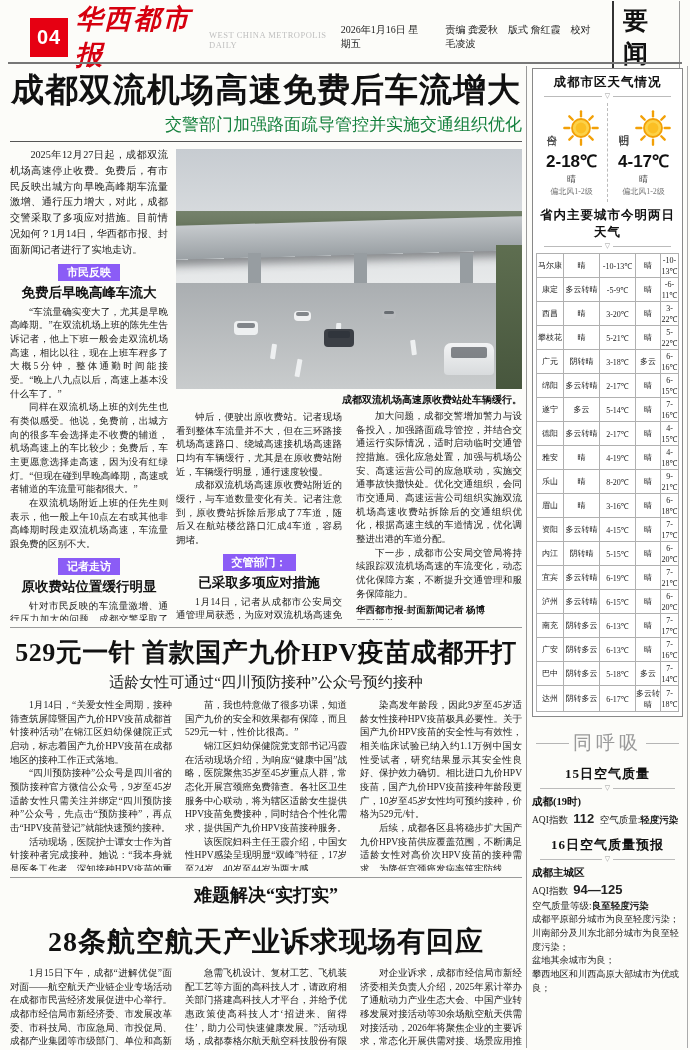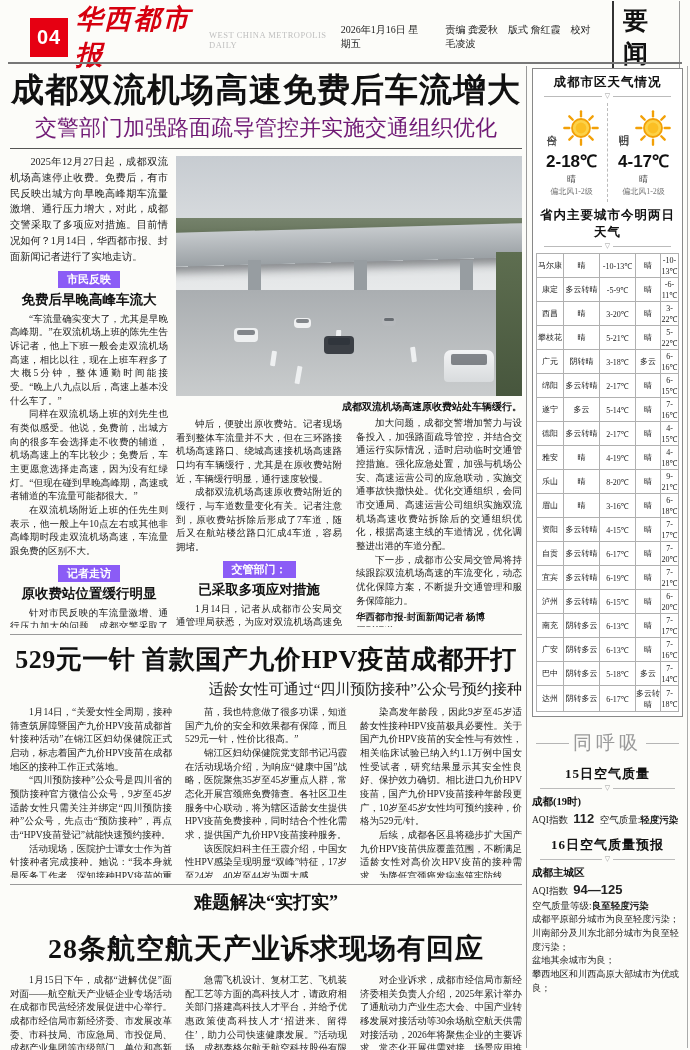--- a/index.html
+++ b/index.html
@@ -13,21 +13,21 @@
   .logo-en{color:#bfbfbf;font-size:8.5px;margin-left:5px;align-self:flex-end;margin-bottom:8px;letter-spacing:.5px;}
   .mast-right{margin-left:auto;display:flex;align-items:center;}
   .dateline{font-size:10px;color:#222;}
   .staffline{font-size:10px;color:#222;margin-left:20px;}
   .yaowen{font-size:25px;font-weight:bold;margin-left:12px;padding:3px 9px;
           border-left:2px solid #333;border-right:1px solid #999;letter-spacing:2px;}
   .mast-rule{position:absolute;left:8px;right:8px;top:62px;border-top:2px solid #777;}
   
   .main{position:absolute;left:10px;top:68px;width:512px;}
   .headline{font-size:33px;font-weight:bold;text-align:center;margin:4px 0 3px;letter-spacing:1px;line-height:1.15;}
-  .subheadline{font-size:22px;text-align:center;margin:0 0 5px;color:#701a75;}
+  .subheadline{font-size:17px;text-align:right;margin:0 0 5px;color:#15803d;}
   .lead-rule{border-top:1px solid #555;margin:0 0 5px;}
   .lead-body{position:relative;height:474px;overflow:hidden;}
   .lcol1{position:absolute;left:0;top:0;width:158px;height:474px;overflow:hidden;}
   .lcol2{position:absolute;left:166px;top:264px;width:166px;height:210px;overflow:hidden;}
   .lcol3{position:absolute;left:346px;top:263px;width:166px;height:210px;overflow:hidden;}
   .bodytext p{font-size:9.5px;line-height:1.44;text-align:justify;text-indent:2em;margin:0;color:#1a1a1a;}
   .intro{font-size:10.2px !important;line-height:1.55 !important;color:#222 !important;}
   .badge{display:block;width:fit-content;margin:6px auto 3px;background:#8b5cf6;color:#fff;
          font-family:"Liberation Sans",sans-serif;font-size:11px;font-weight:bold;padding:1px 9px;}
   .crosshead{font-size:13.5px;font-weight:bold;text-align:center;margin:2px 0 4px;}
@@ -54,21 +54,21 @@
   .c2{left:148px;bottom:42px;width:30px;height:18px;background:#3b3f45;}
   .c3{left:58px;bottom:54px;width:24px;height:14px;background:#eef0f1;}
   .c4{left:118px;bottom:68px;width:17px;height:10px;background:#f0f1f2;}
   .c5{left:206px;bottom:70px;width:14px;height:9px;background:#b7babd;}
   .bush{position:absolute;right:0;top:96px;bottom:0;width:26px;background:linear-gradient(#5e6e50,#47563d);}
   .photo-caption{position:absolute;left:166px;top:246px;width:346px;text-align:right;
                  font-size:10px;font-weight:bold;}
   
   .divider{border-top:1px solid #999;margin:6px 0 2px;}
   .hpv-headline{font-size:26px;font-weight:bold;text-align:center;margin:7px 0 3px;letter-spacing:.5px;}
-  .hpv-subhead{font-size:15px;text-align:right;margin:0 0 7px;color:#222;}
+  .hpv-subhead{font-size:15px;text-align:center;margin:0 0 7px;color:#222;}
   .cols3{display:flex;gap:13px;}
   .cols3 .col{flex:1;overflow:hidden;}
   .hpv .col{height:172px;}
   .kicker{font-size:18px;font-weight:bold;text-align:center;margin:5px 0 0;}
   .aero-headline{font-size:28px;font-weight:bold;text-align:center;margin:16px 0 6px;letter-spacing:1px;}
   .aero .col{height:132px;}
   
   .sidebar{position:absolute;left:526px;top:66px;width:162px;height:982px;box-sizing:border-box;
            border-left:1px solid #999;border-right:1px solid #aaa;padding:2px 4px 0 5px;}
   .side-sec{display:flex;align-items:center;color:#9a9a9a;font-size:19px;letter-spacing:4px;
@@ -358,25 +358,25 @@
               <td>6-18℃</td>
             </tr>
             <tr>
               <td>资阳</td>
               <td>多云转晴</td>
               <td>4-15℃</td>
               <td>晴</td>
               <td>7-17℃</td>
             </tr>
             <tr>
-              <td>自贡</td>
-              <td>多云转晴</td>
-              <td>6-17℃</td>
-              <td>晴</td>
-              <td>7-20℃</td>
+              <td>内江</td>
+              <td>阴转晴</td>
+              <td>5-15℃</td>
+              <td>晴</td>
+              <td>6-20℃</td>
             </tr>
             <tr>
               <td>宜宾</td>
               <td>多云转晴</td>
               <td>6-19℃</td>
               <td>晴</td>
               <td>7-21℃</td>
             </tr>
             <tr>
               <td>泸州</td>

